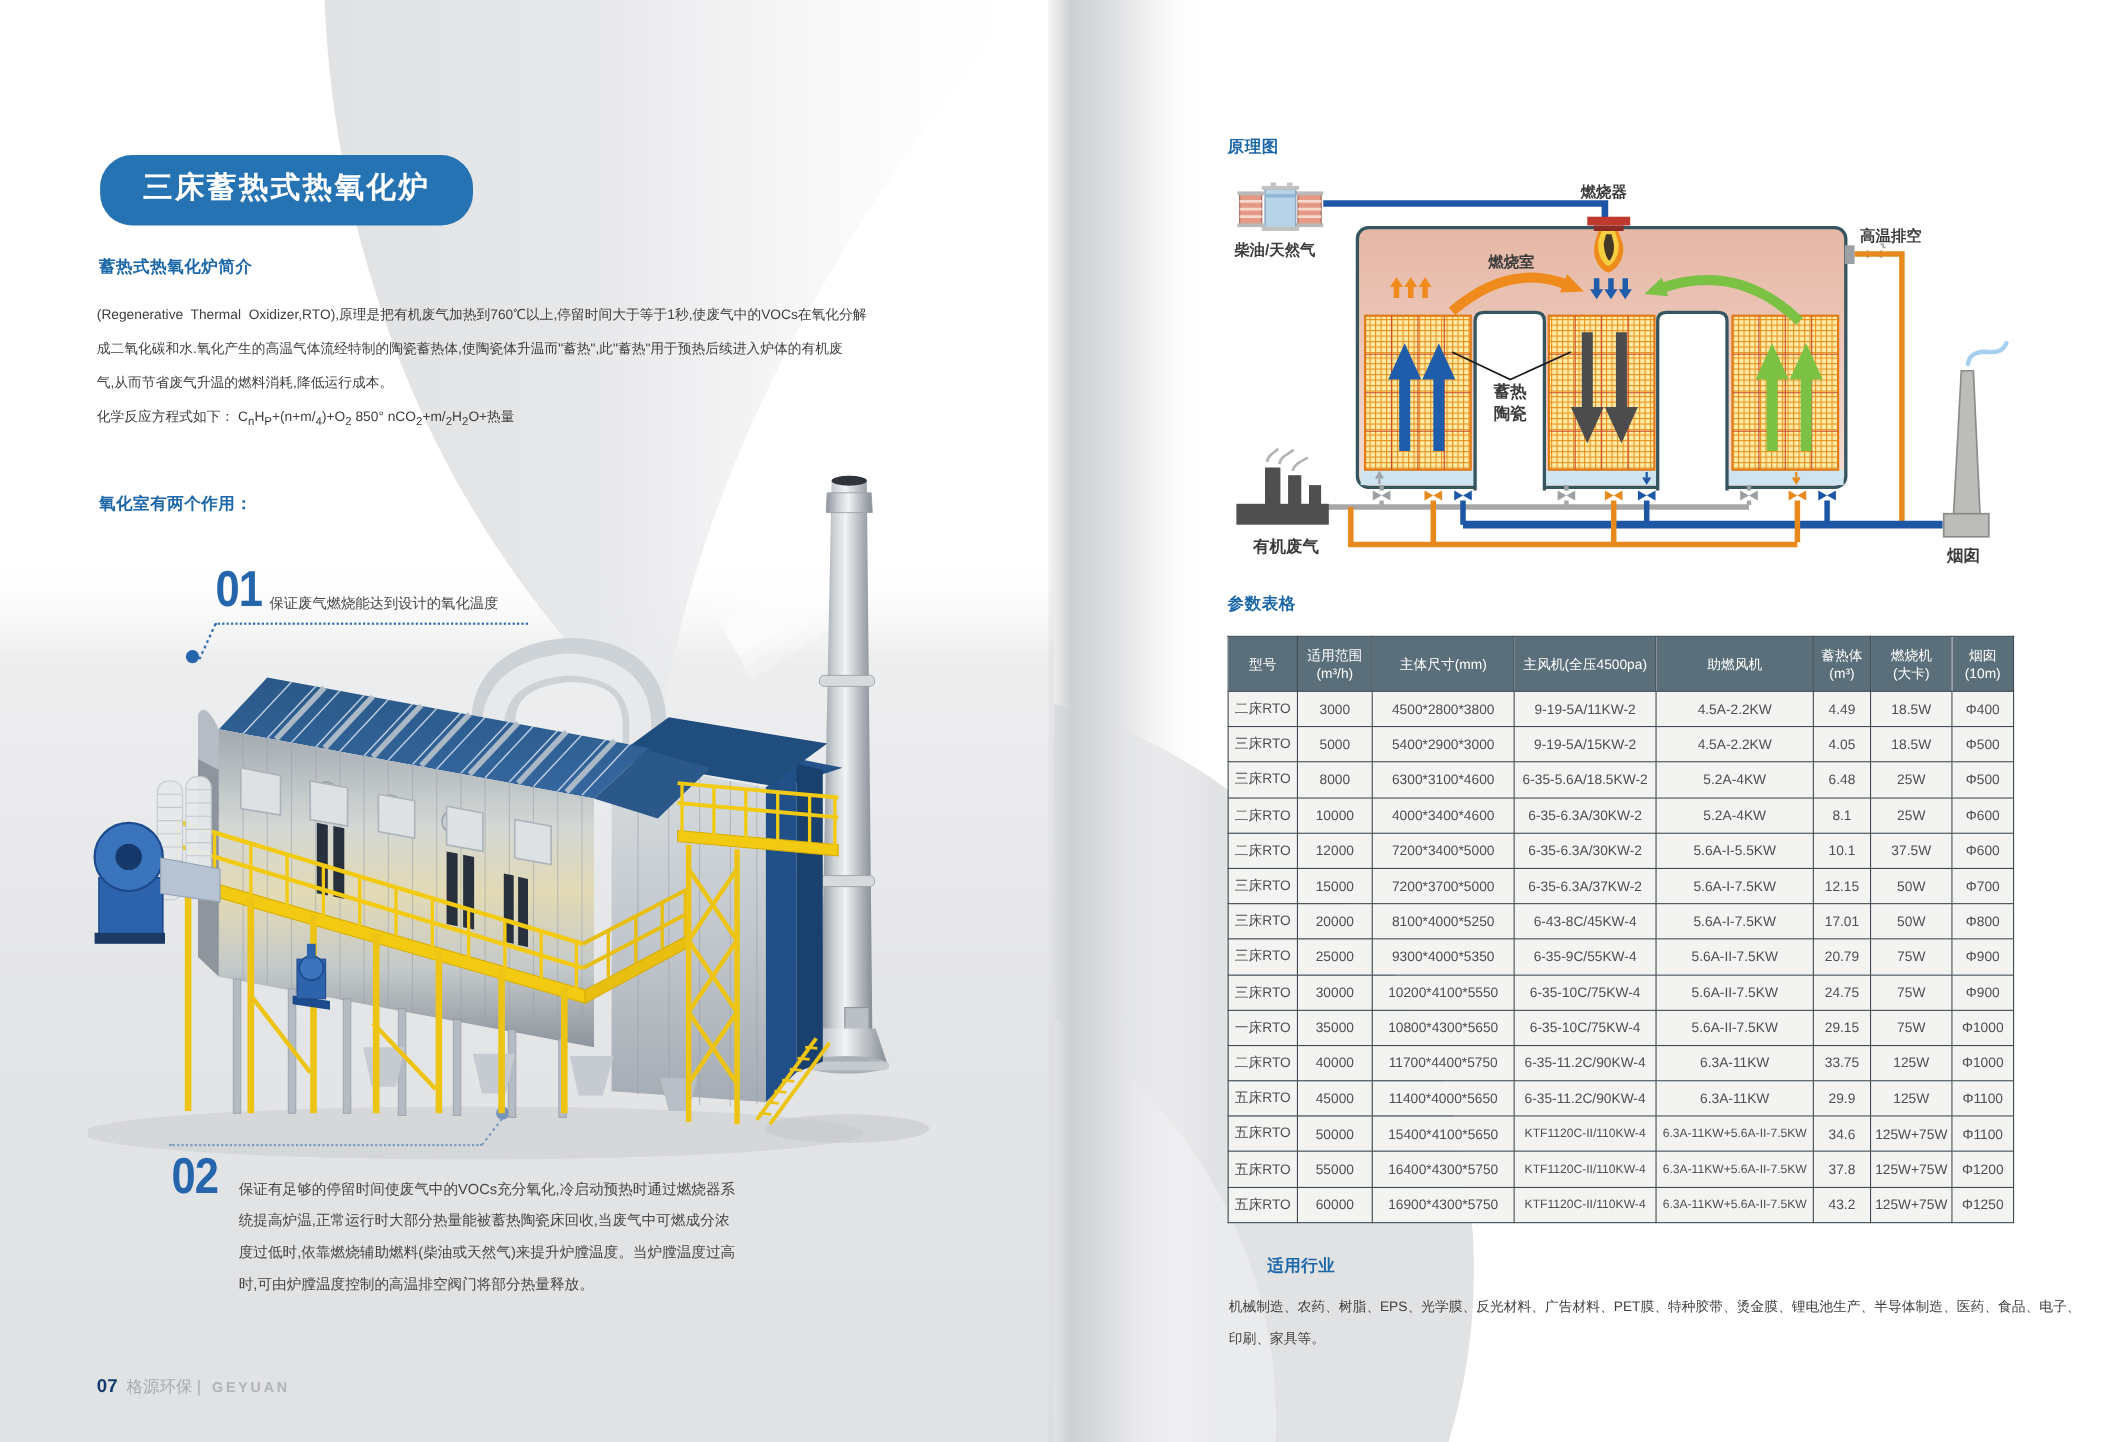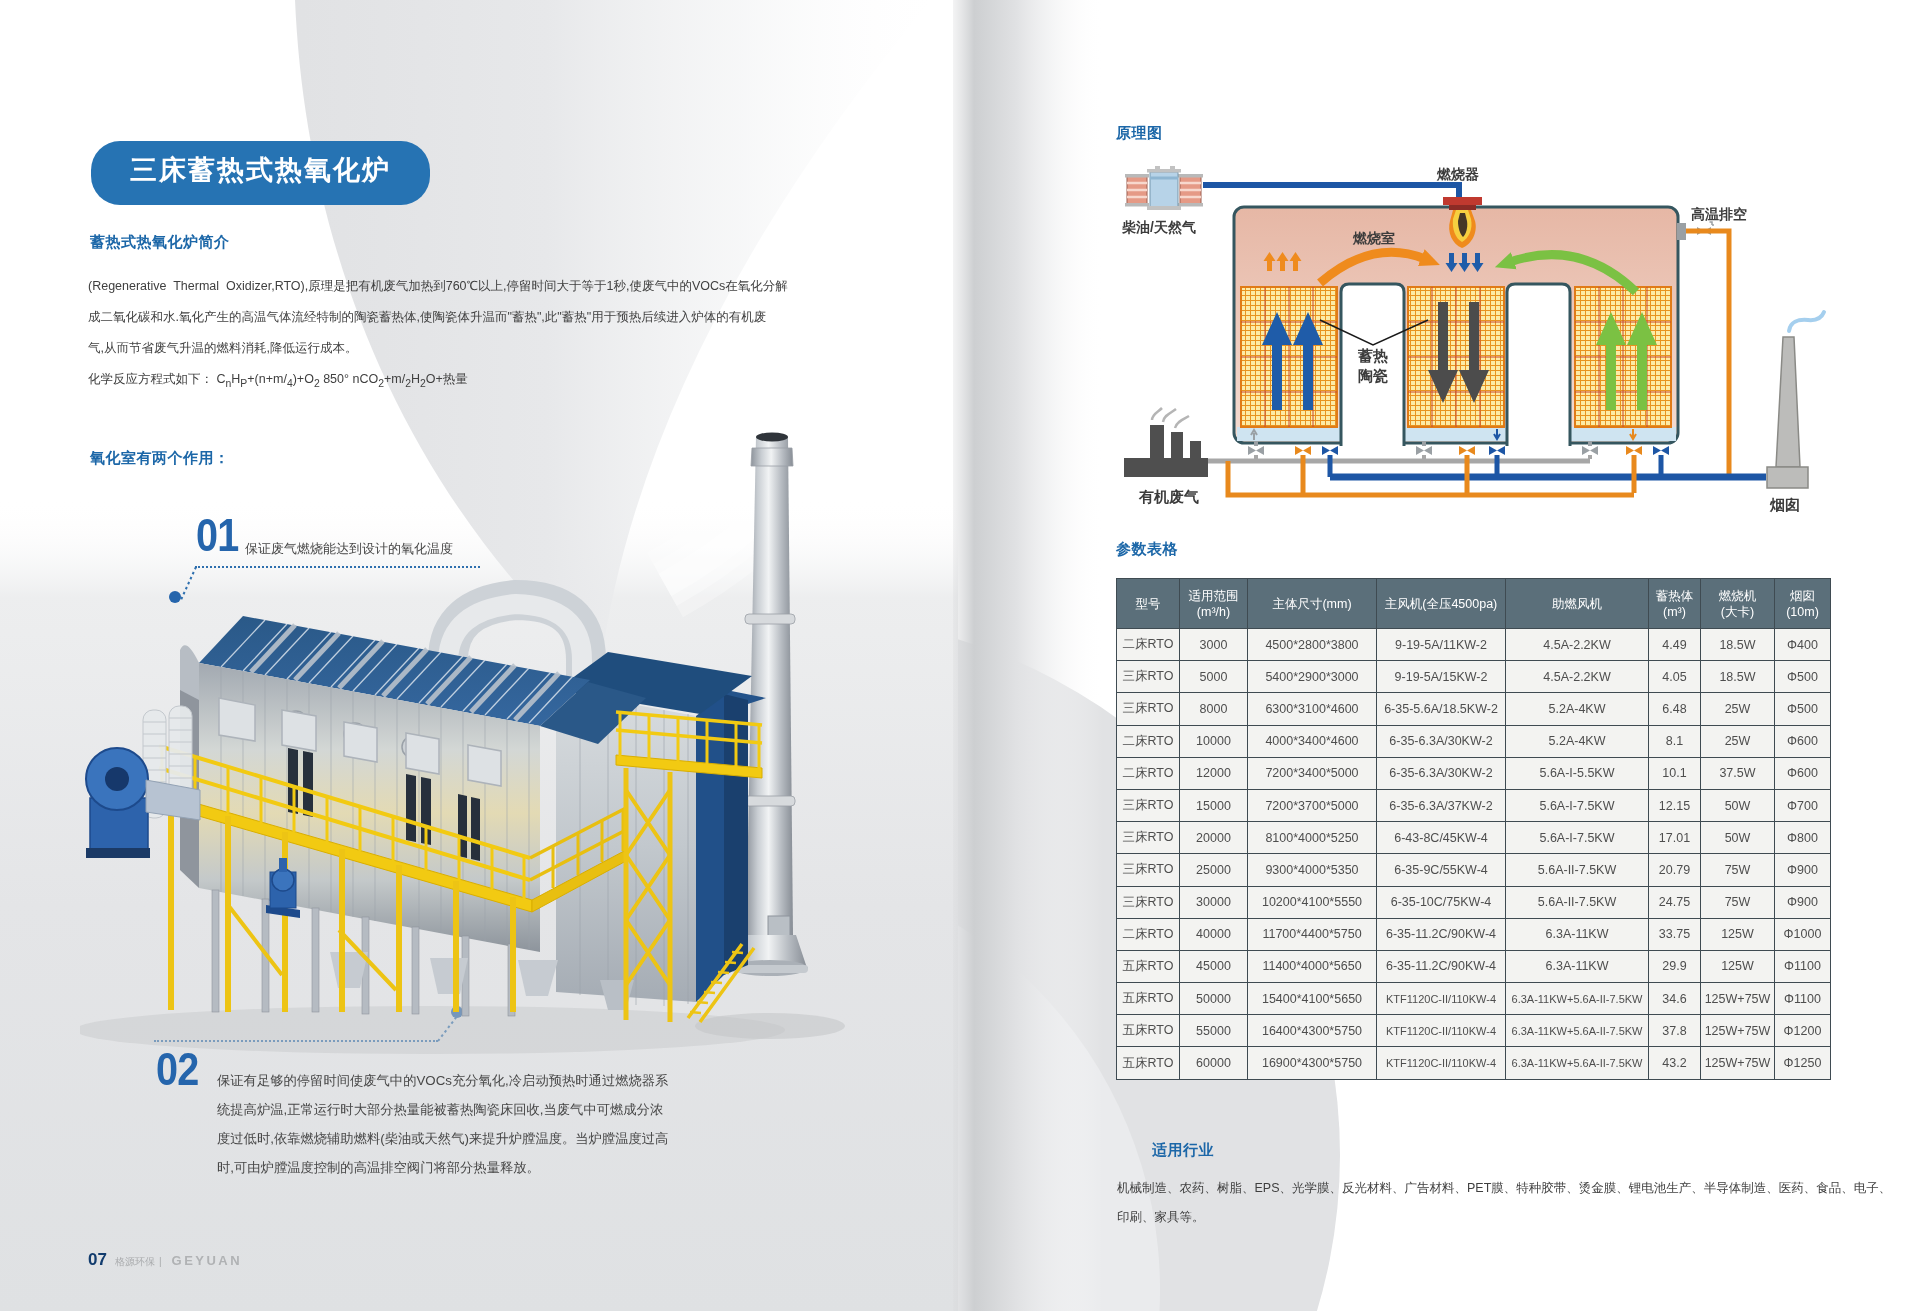--- a/index.html
+++ b/index.html
@@ -13,21 +13,21 @@
   color:#fff;font-size:27px;font-weight:bold;text-align:center;line-height:58px;letter-spacing:2px;}
 #intro{left:88px;top:271px;width:860px;font-size:12.5px;line-height:31px;color:#3f3f3f;letter-spacing:0px;white-space:nowrap;}
 #num01{left:196px;top:512px;font-size:46px;font-weight:bold;color:#2565ac;letter-spacing:-1px;line-height:46px;transform:scaleX(0.86);transform-origin:0 0;}
 #txt01{left:245px;top:540px;font-size:13px;color:#474747;}
 .dotline{border-top:2px dotted #2e6fae;}
 #dot01{left:169px;top:591px;width:12px;height:12px;border-radius:50%;background:#2565ac;}
 #num02{left:156px;top:1046px;font-size:46px;font-weight:bold;color:#2565ac;letter-spacing:-1px;line-height:46px;transform:scaleX(0.86);transform-origin:0 0;}
 #txt02{left:217px;top:1066px;width:480px;font-size:13.3px;line-height:29px;color:#474747;white-space:nowrap;}
 #dot02{left:451px;top:1006px;width:12px;height:12px;border-radius:50%;background:#2565ac;}
 #footL{left:88px;top:1250px;font-size:17px;font-weight:bold;color:#123c6e;}
-#footL .g{color:#a9abad;font-size:10px;font-weight:normal;margin-left:8px;}
+#footL .g{color:#a9abad;font-size:15px;font-weight:normal;margin-left:8px;}
 #footL .logo{color:#b0b2b4;font-size:13px;font-weight:bold;letter-spacing:2.5px;margin-left:10px;}
 
 #h-yl{left:1116px;top:124px;}
 #h-cs{left:1116px;top:540px;}
 #h-sy{left:1152px;top:1141px;}
 #industry{left:1117px;top:1174px;width:830px;font-size:12.5px;line-height:29px;color:#3f3f3f;white-space:nowrap;letter-spacing:0px;}
 #footR{right:91px;top:1314px;font-size:11px;color:#a9abad;text-decoration:underline;}
 #footR .logo{color:#b0b2b4;font-size:13px;font-weight:bold;letter-spacing:2.5px;}
 #footR .num{color:#2565ac;font-size:17px;font-weight:bold;margin-left:8px;}
 
@@ -600,20 +600,30 @@
           <td>三床RTO</td>
           <td>30000</td>
           <td>10200*4100*5550</td>
           <td>6-35-10C/75KW-4</td>
           <td>5.6A-II-7.5KW</td>
           <td>24.75</td>
           <td>75W</td>
           <td>Φ900</td>
         </tr>
 <tr>
+          <td>一床RTO</td>
+          <td>35000</td>
+          <td>10800*4300*5650</td>
+          <td>6-35-10C/75KW-4</td>
+          <td>5.6A-II-7.5KW</td>
+          <td>29.15</td>
+          <td>75W</td>
+          <td>Φ1000</td>
+        </tr>
+<tr>
           <td>二床RTO</td>
           <td>40000</td>
           <td>11700*4400*5750</td>
           <td>6-35-11.2C/90KW-4</td>
           <td>6.3A-11KW</td>
           <td>33.75</td>
           <td>125W</td>
           <td>Φ1000</td>
         </tr>
 <tr>

